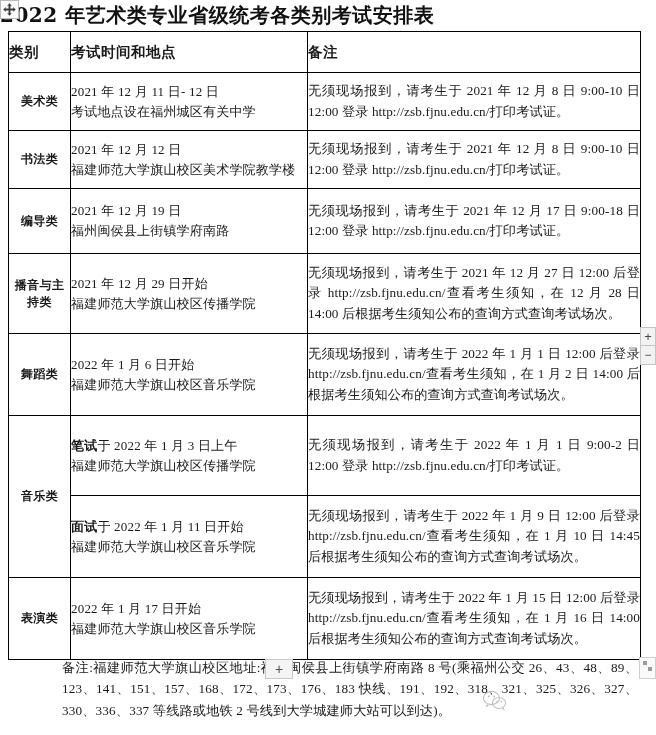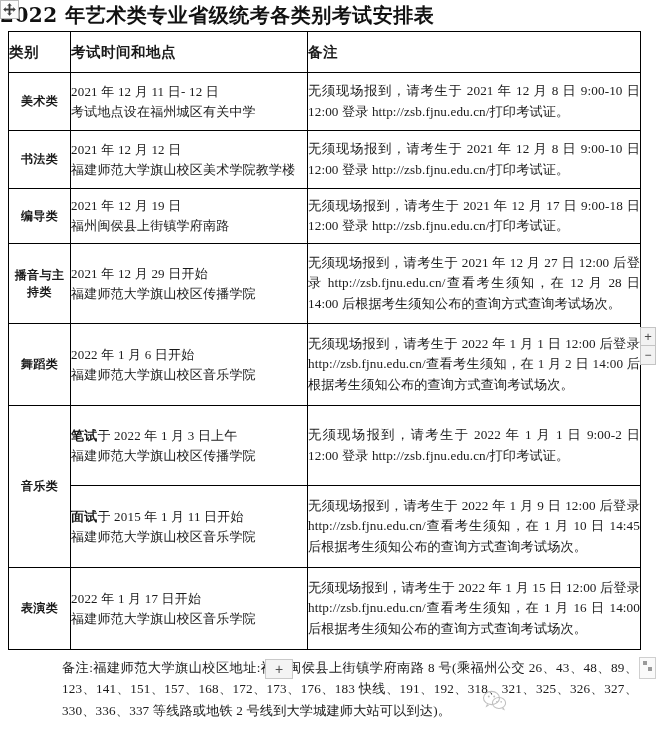--- a/index.html
+++ b/index.html
@@ -99,21 +99,21 @@
     font-size: 13.2px;
     line-height: 1.55;
     padding: 7px 7px 7px 8px;
     letter-spacing: 0.1px;
     text-align: justify;
     text-justify: inter-ideograph;
   }
 
   .r-art     { height: 58px; }
   .r-calli   { height: 58px; }
-  .r-direct  { height: 55px; }
+  .r-direct  { height: 65px; }
   .r-broad   { height: 80px; }
   .r-dance   { height: 82px; }
   .r-music-a { height: 80px; }
   .r-music-b { height: 82px; }
   .r-perform { height: 82px; }
 
   
   .footer-note {
     position: absolute;
     left: 62px;
@@ -277,21 +277,21 @@
     <tr class="r-music-a">
       <td class="cat" rowspan="2">音乐类</td>
       <td class="time">
         <div><span class="lead">笔试</span><span>于 2022 年 1 月 3 日上午</span></div>
         <div>福建师范大学旗山校区传播学院</div>
       </td>
       <td class="note">无须现场报到，请考生于 2022 年 1 月 1 日 9:00-2 日 12:00 登录 http://zsb.fjnu.edu.cn/打印考试证。</td>
     </tr>
     <tr class="r-music-b">
       <td class="time">
-        <div><span class="lead">面试</span><span>于 2015 年 1 月 11 日开始</span></div>
+        <div><span class="lead">面试</span><span>于 2022 年 1 月 11 日开始</span></div>
         <div>福建师范大学旗山校区音乐学院</div>
       </td>
       <td class="note">无须现场报到，请考生于 2022 年 1 月 9 日 12:00 后登录 http://zsb.fjnu.edu.cn/查看考生须知，在 1 月 10 日 14:45 后根据考生须知公布的查询方式查询考试场次。</td>
     </tr>
 
     <tr class="r-perform">
       <td class="cat">表演类</td>
       <td class="time">
         <div>2022 年 1 月 17 日开始</div>
         <div>福建师范大学旗山校区音乐学院</div>

